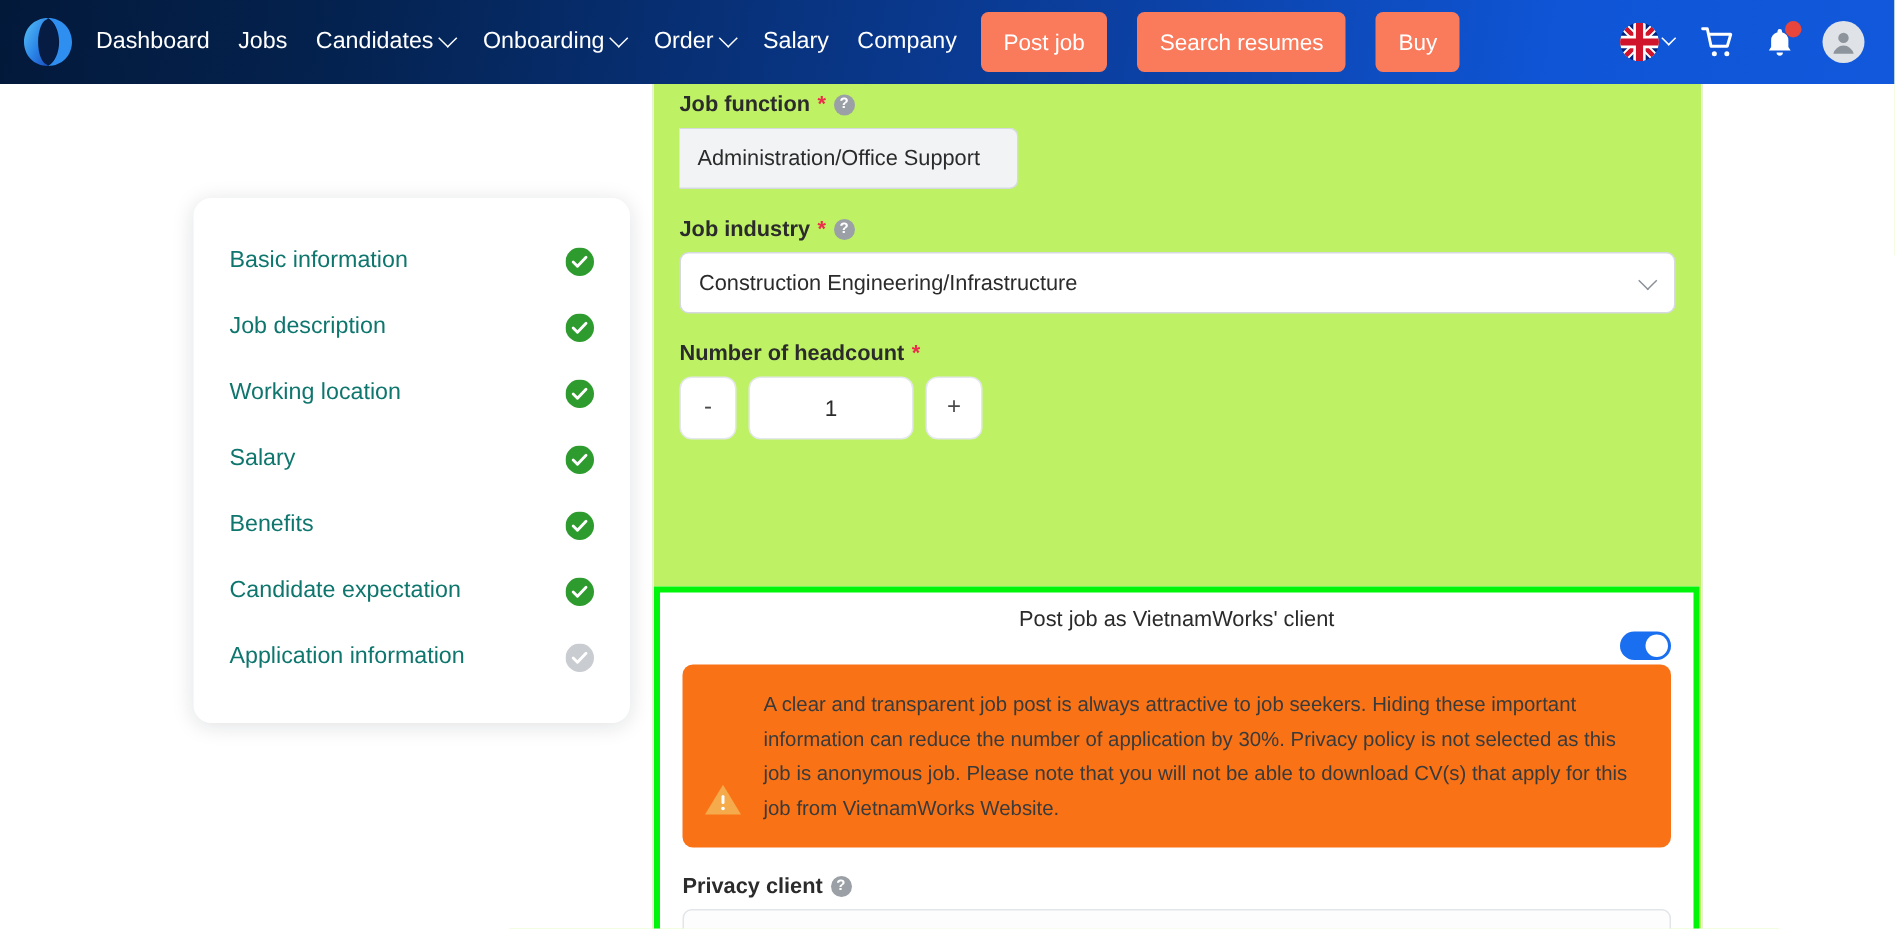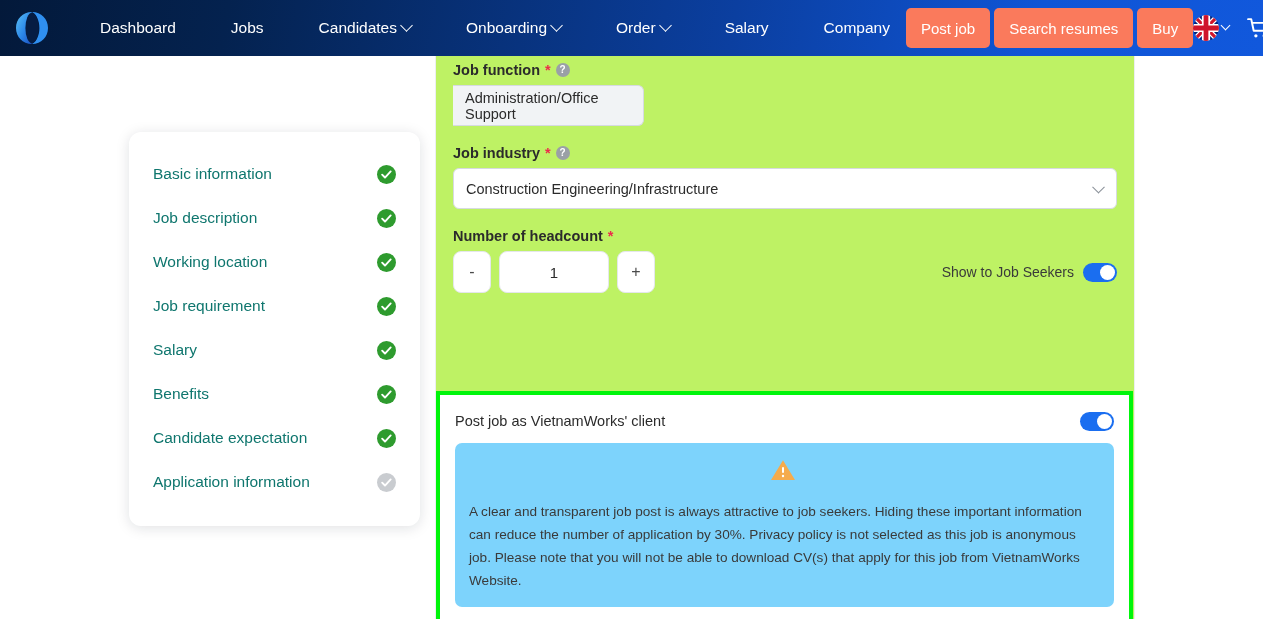--- a/index.html
+++ b/index.html
@@ -33,33 +33,32 @@
     margin-right: 16px;
   }
   .nav-link {
     font-size: 15.5px;
     color: #ffffff;
     display: flex;
     align-items: center;
     gap: 5px;
     white-space: nowrap;
     cursor: pointer;
-    margin-left: 36px;
   }
   .chev {
     display: inline-block;
     width: 9px; height: 9px;
     border-right: 1.7px solid #ffffff;
     border-bottom: 1.7px solid #ffffff;
     transform: translateY(-3px) rotate(45deg);
   }
   .nav-cta {
     display: flex;
     align-items: flex-end;
-    gap: 4px;
+    gap: 20px;
   }
   .cta-btn {
     background: #fa7a5c;
     color: #ffffff;
     border: none;
     border-radius: 5px;
     height: 40px;
     padding: 0 15px;
     font-size: 15px;
     font-family: "Liberation Sans", sans-serif;
@@ -181,21 +180,21 @@
     position: absolute;
     right: 13px; top: 50%;
     width: 9px; height: 9px;
     border-right: 1.5px solid #8a9099;
     border-bottom: 1.5px solid #8a9099;
     transform: translateY(-70%) rotate(45deg);
   }
   .split-row { display: flex; }
   .split-row .select { flex: 1; border-radius: 6px 0 0 6px; }
   .split-tag {
-    width: 191px;
+    width: 226px;
     height: 41px;
     border: 1px solid #d6dae0;
     border-left: none;
     border-radius: 0 6px 6px 0;
     background: #f1f3f5;
     display: flex;
     align-items: center;
     padding: 0 12px;
     font-size: 14.5px;
     color: #2b2b2b;
@@ -251,33 +250,33 @@
     width: 697px;
     height: 273px;
     border: 4px solid #00f50b;
     background: #ffffff;
     padding: 10px 15px 0 15px;
   }
   .anon-row {
     display: flex;
     align-items: center;
     height: 32px;
+    flex-direction: column;
   }
   .anon-label { font-size: 14.5px; color: #2b2b2b; }
   .anon-row .switch { margin-left: auto; }
 
   .notice {
     margin-top: 6px;
-    background: #7dd3fc;
+    background: #f97316;
     border-radius: 7px;
     padding: 15px 18px 15px 14px;
     display: flex;
-    align-items: center;
+    align-items: flex-end;
     gap: 14px;
-    flex-direction: column;
   }
   .notice-text {
     font-size: 13.6px;
     line-height: 23px;
     color: #3a3a3a;
   }
   .warn-ico { flex: 0 0 auto; }
 
   .privacy { margin-top: 18px; }
 </style>
@@ -405,29 +404,20 @@
     <div class="step-row">
       <span class="step-label">Working location</span>
       <span class="check">
         <svg viewBox="0 0 20 20" width="19" height="19">
             <circle cx="10" cy="10" r="10" fill="#2e9b2e"></circle>
             <path d="M5.4 10.2 l3 3 l6 -6.4" stroke="#ffffff" stroke-width="2" fill="none" stroke-linecap="round" stroke-linejoin="round"></path>
           </svg>
       </span>
     </div>
 
-    <div class="step-row">
-      <span class="step-label">Job requirement</span>
-      <span class="check">
-        <svg viewBox="0 0 20 20" width="19" height="19">
-            <circle cx="10" cy="10" r="10" fill="#2e9b2e"></circle>
-            <path d="M5.4 10.2 l3 3 l6 -6.4" stroke="#ffffff" stroke-width="2" fill="none" stroke-linecap="round" stroke-linejoin="round"></path>
-          </svg>
-      </span>
-    </div>
 
     <div class="step-row">
       <span class="step-label">Salary</span>
       <span class="check">
         <svg viewBox="0 0 20 20" width="19" height="19">
             <circle cx="10" cy="10" r="10" fill="#2e9b2e"></circle>
             <path d="M5.4 10.2 l3 3 l6 -6.4" stroke="#ffffff" stroke-width="2" fill="none" stroke-linecap="round" stroke-linejoin="round"></path>
           </svg>
       </span>
     </div>
@@ -491,26 +481,20 @@
     <div class="field">
       <div class="field-label">
         <span>Number of headcount</span>
         <span class="req">*</span>
       </div>
       <div class="headcount-row">
         <div class="stepper">
           <div class="step-btn">-</div>
           <input class="count-input" value="1" style="">
           <div class="step-btn">+</div>
-        </div>
-        <div class="toggle-row">
-          <span class="toggle-label">Show to Job Seekers</span>
-          <span class="switch">
-              <i class="knob"></i>
-            </span>
         </div>
       </div>
     </div>
   </div>
 
   <div class="highlight">
 
     <div class="anon-row">
       <span class="anon-label">Post job as VietnamWorks' client</span>
       <span class="switch">

